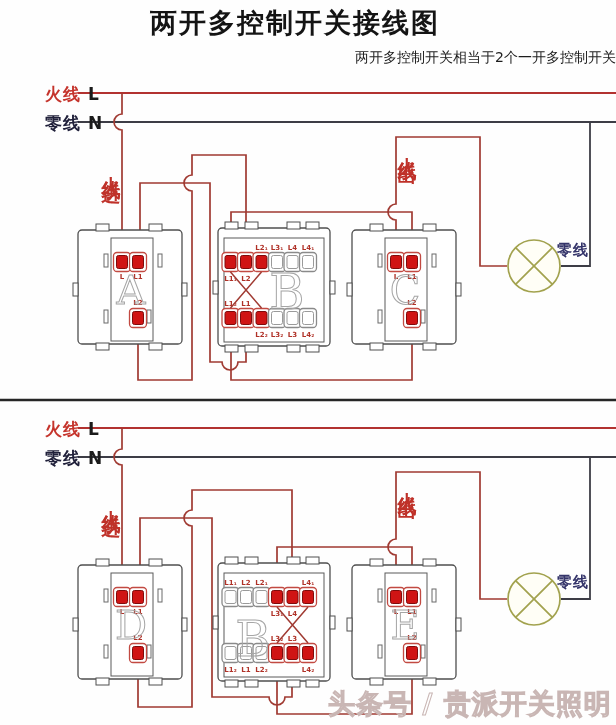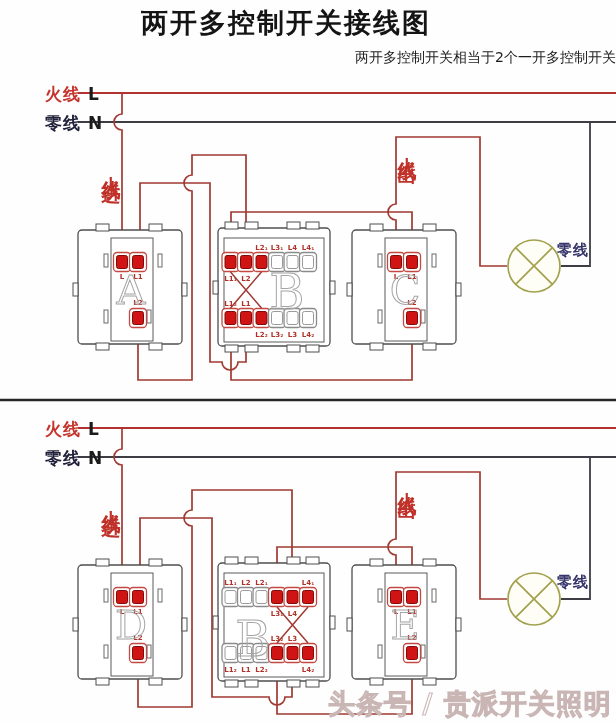--- a/index.html
+++ b/index.html
@@ -14,21 +14,21 @@
   .lampfill{fill:#fffef6;}
   .lbl{position:absolute;font-weight:bold;white-space:nowrap;}
   .pline{font-size:17px;letter-spacing:1px;margin-left:32px;}
   .pline .cn-red{color:#c5342c;}
   .pline .cn-dark{color:#20203a;}
   .pline .code{color:#1b1b1b;margin-left:7px;}
   .vlabel{position:absolute;writing-mode:vertical-rl;text-orientation:upright;
           font-weight:bold;font-size:19px;color:#bf3129;letter-spacing:4px;line-height:22px;}
   .lamp-n{position:absolute;font-weight:bold;font-size:15px;color:#34346a;letter-spacing:1px;}
   #title{position:absolute;left:0;top:5px;width:572px;text-align:center;
-         font-size:27px;font-weight:bold;color:#141414;letter-spacing:2px;}
+         font-size:27px;font-weight:bold;color:#141414;letter-spacing:2px;padding-left:9px;}
   #subtitle{position:absolute;left:0;top:49px;width:616px;text-align:right;
          font-size:14px;font-weight:500;color:#1d1d1d;}
 </style>
 </head>
 <body>
 
 <div id="page">
 
   <svg width="616" height="725" viewBox="0 0 616 725">
 

